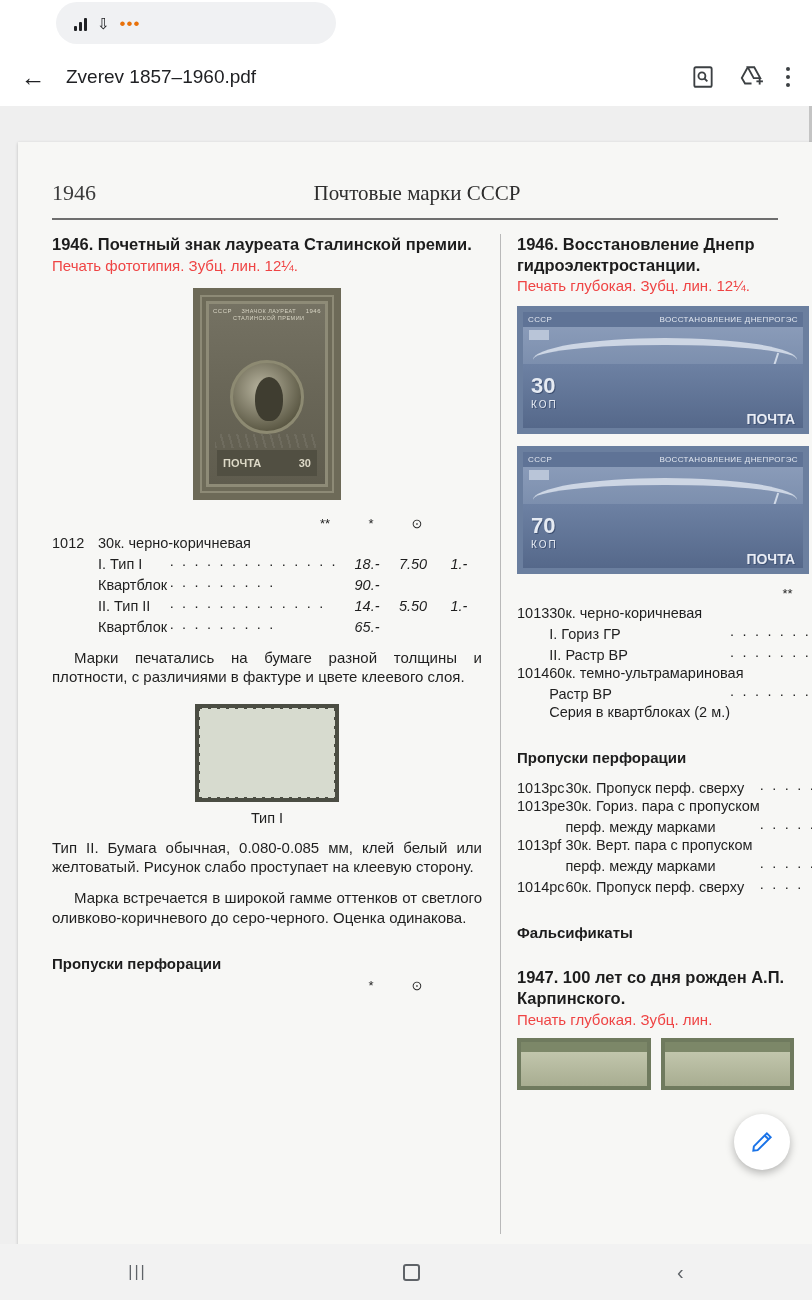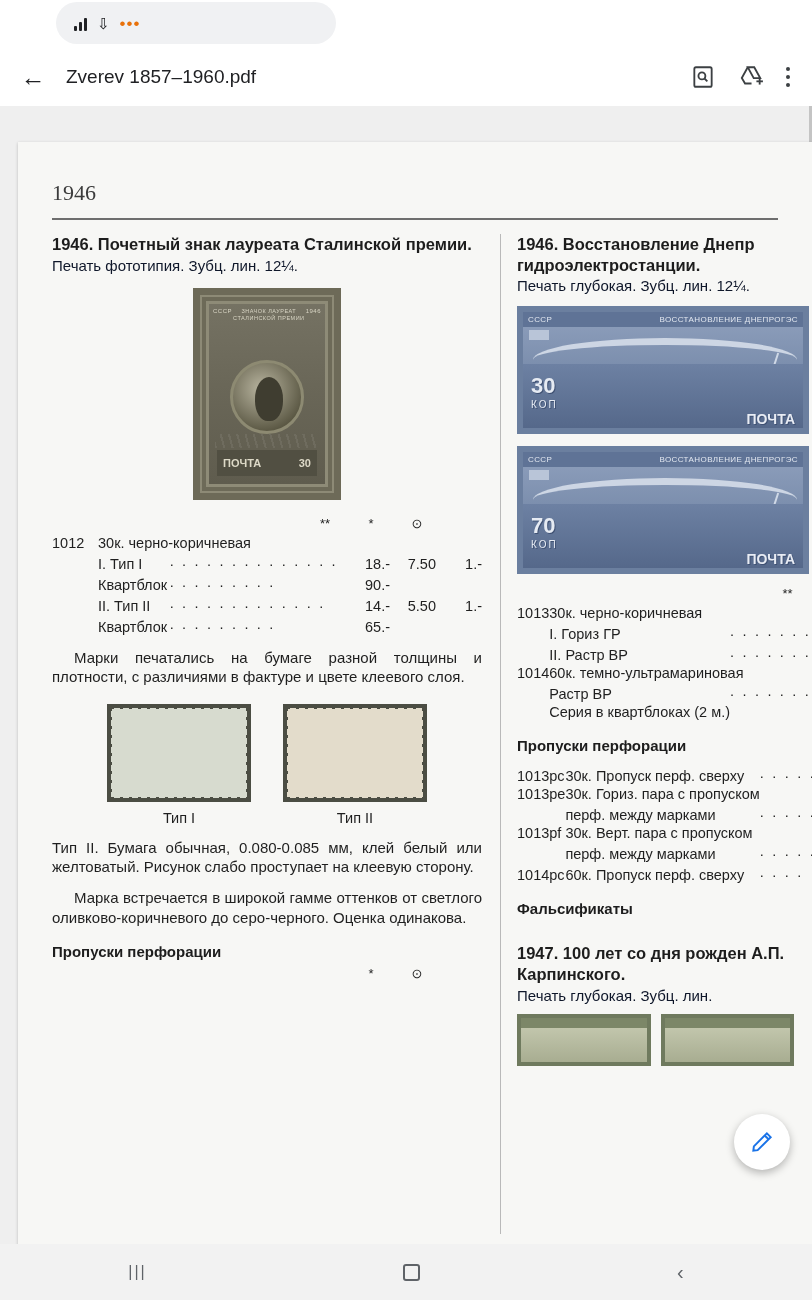--- a/index.html
+++ b/index.html
@@ -115,36 +115,36 @@
 
   h2.sect {
     font-size: 16.5px;
     font-weight: bold;
     color: #1d1d1d;
     line-height: 1.25;
     margin-bottom: 2px;
   }
   .sub {
     font-size: 15px;
-    color: #0f172a;
+    color: #ef4444;
     margin-bottom: 6px;
   }
   p.body {
     font-size: 15px;
     color: #1f1f1f;
     line-height: 1.28;
     margin-top: 12px;
     text-align: justify;
   }
   p.body.indent { text-indent: 22px; }
   h3.sub-h {
     font-size: 15px;
     font-weight: bold;
     color: #1d1d1d;
-    margin-top: 16px;
+    margin-top: 28px;
   }
 
   
   .stamp-wrap { display: flex; justify-content: center; margin-top: 14px; }
   .stamp {
     width: 148px; height: 212px;
     background: #6d6a58;
     border: 7px solid #6d6a58;
     position: relative;
     box-shadow: inset 0 0 0 2px #8d8a76;
@@ -197,21 +197,21 @@
     width: 100%;
     border-collapse: collapse;
     font-size: 14.5px;
     color: #1f1f1f;
     margin-top: 3px;
   }
   table.prices td { padding: 1px 0; vertical-align: bottom; white-space: nowrap; }
   td.code { width: 46px; }
   td.desc { }
   td.dots { }
-  td.v1, td.v2, td.v3 { width: 46px; text-align: right; padding-left: 6px; }
+  td.v1, td.v2, td.v3 { width: 46px; text-align: center; padding-left: 6px; font-style: italic; }
   .ind1 { padding-left: 26px; }
   .ind2 { padding-left: 44px; }
   .leader {
     display:inline-block;
     overflow:hidden;
     white-space:nowrap;
     letter-spacing:2.2px;
     color:#1f1f1f;
   }
 
@@ -370,20 +370,21 @@
   </div>
 </div>
 
 <div class="viewer">
   <div class="scroll-edge"></div>
 
   <div class="page">
 
     <div class="running-head">
       <div class="rh-year">1946</div>
+      <div class="rh-title">Почтовые марки СССР</div>
     </div>
     <div class="rule"></div>
 
     <div class="columns">
 
       <div class="col col-left">
 
         <h2 class="sect">1946. Почетный знак лауреата Сталинской премии.</h2>
         <div class="sub">Печать фототипия. Зубц. лин. 12¼.</div>
 
@@ -457,29 +458,20 @@
         <div class="samples">
           <div class="sample">
             <div class="paper a">
               <span class="perf-t"></span>
               <span class="perf-b"></span>
               <span class="perf-l"></span>
               <span class="perf-r"></span>
             </div>
             <div class="sample-cap">Тип I</div>
           </div>
-          <div class="sample">
-            <div class="paper b">
-              <span class="perf-t"></span>
-              <span class="perf-b"></span>
-              <span class="perf-l"></span>
-              <span class="perf-r"></span>
-            </div>
-            <div class="sample-cap">Тип II</div>
-          </div>
         </div>
 
         <p class="body">Тип II. Бумага обычная, 0.080-0.085 мм, клей белый или желтоватый. Рисунок слабо проступает на клеевую сторону.</p>
         <p class="body indent">Марка встречается в широкой гамме оттенков от светлого оливково-коричневого до серо-черного. Оценка одинакова.</p>
 
         <h3 class="sub-h">Пропуски перфорации</h3>
         <div class="price-head" style="margin-top:6px;padding-left:296px;">
           <span>*</span>
           <span>⊙</span>
         </div>

